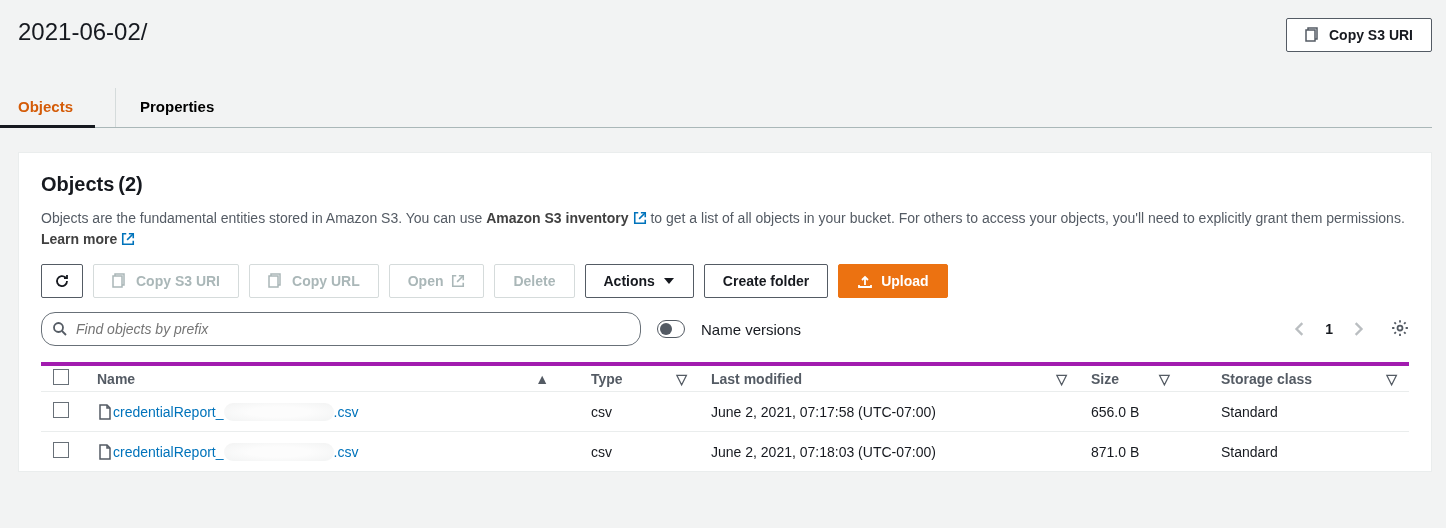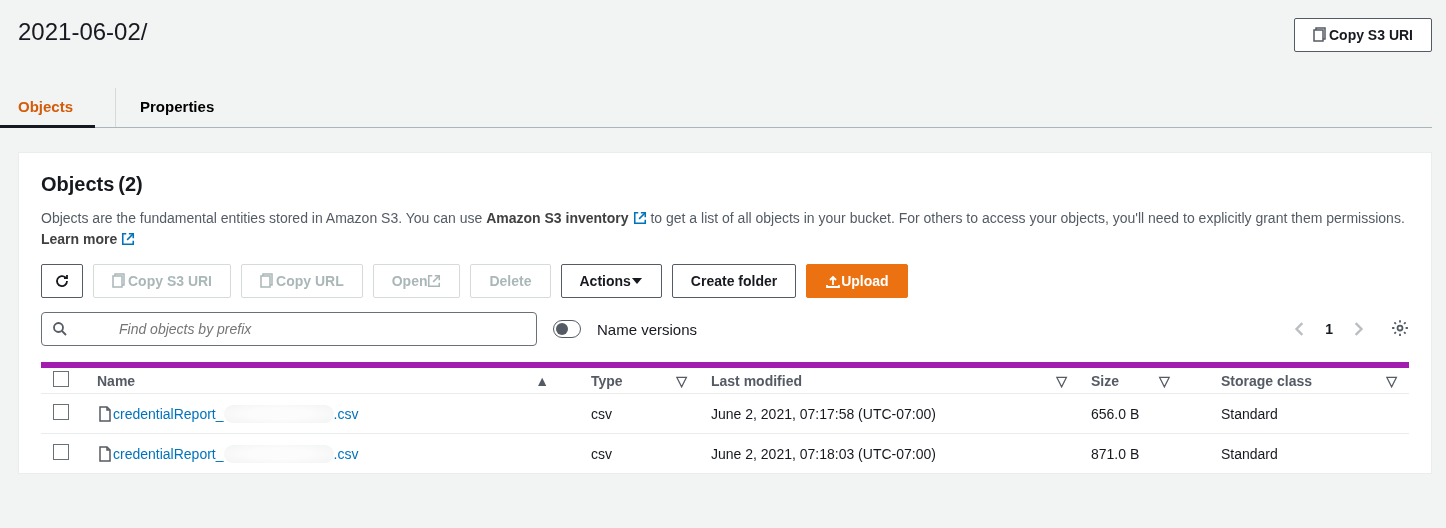--- a/index.html
+++ b/index.html
@@ -18,20 +18,21 @@
     align-items: flex-start;
   }
   .page-title {
     font-size: 24px;
     font-weight: 400;
     color: #16191f;
   }
   .btn {
     display: inline-flex;
     align-items: center;
+    gap: 8px;
     background: #fff;
     border: 1px solid #545b64;
     border-radius: 2px;
     padding: 6px 18px;
     font-size: 14px;
     font-weight: 700;
     color: #16191f;
     cursor: pointer;
     height: 34px;
   }
@@ -109,25 +110,24 @@
   .filter-row {
     margin-top: 14px;
     display: flex;
     align-items: center;
     gap: 16px;
   }
   .search-wrap {
     display: flex;
     align-items: center;
     border: 1px solid #687078;
-    border-radius: 4px;
+    border-radius: 14px;
     height: 34px;
-    width: 496px;
+    width: 600px;
     padding: 0 10px;
-    gap: 43px;
   }
   .search-wrap input {
     border: none;
     outline: none;
     flex: 1;
     font-size: 14px;
     margin-left: 8px;
     font-style: italic;
     color: #545b64;
   }
@@ -162,21 +162,21 @@
     margin-top: 16px;
     margin-bottom: -1px;
   }
   thead th {
     text-align: left;
     font-weight: 700;
     font-size: 14px;
     color: #545b64;
     padding: 3px 12px;
     border-bottom: 1px solid #eaeded;
-    border-top: 6px solid #a21caf;
+    border-top: 4px solid #a21caf;
     position: relative;
   }
   thead th .sort-mark, thead th .options-mark {
     color: #545b64;
   }
   thead th .options-mark { float: right; }
   tbody td {
     padding: 10px 12px;
     border-bottom: 1px solid #eaeded;
     font-size: 14px;

